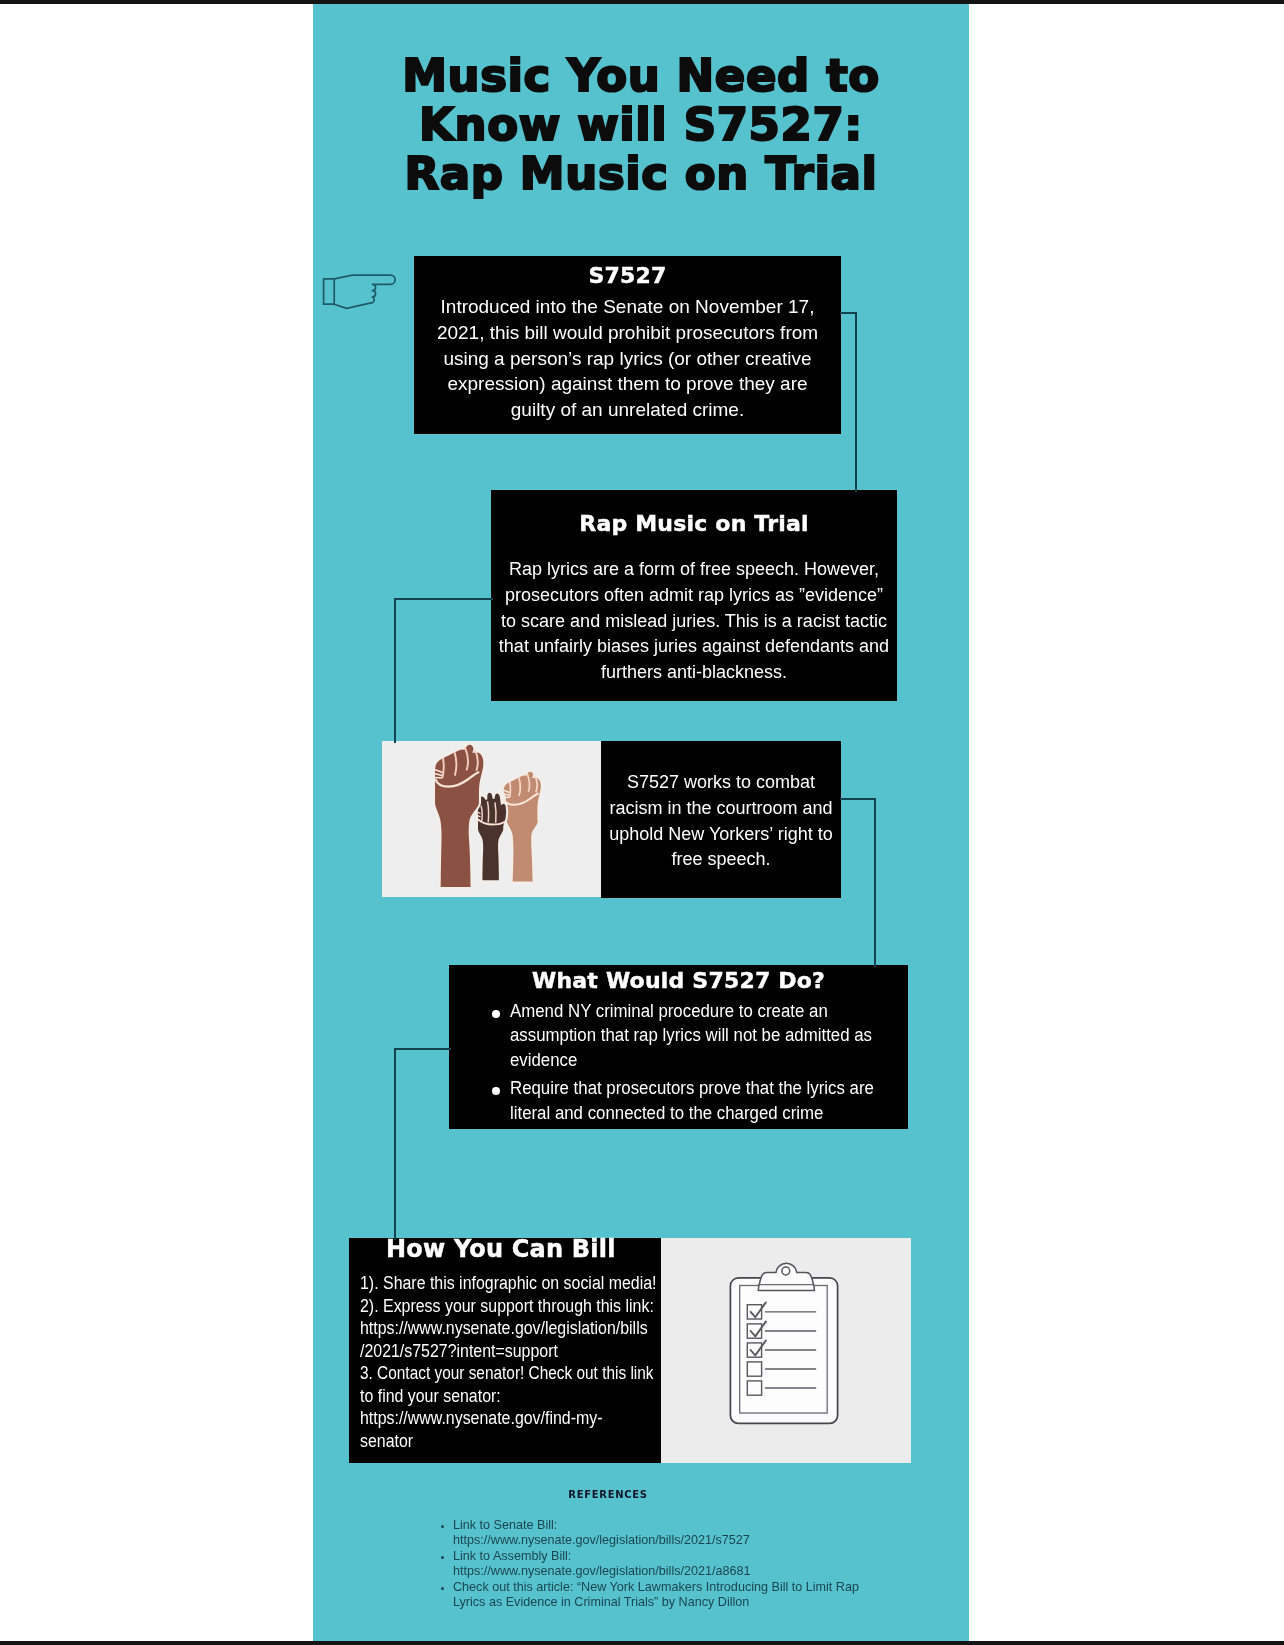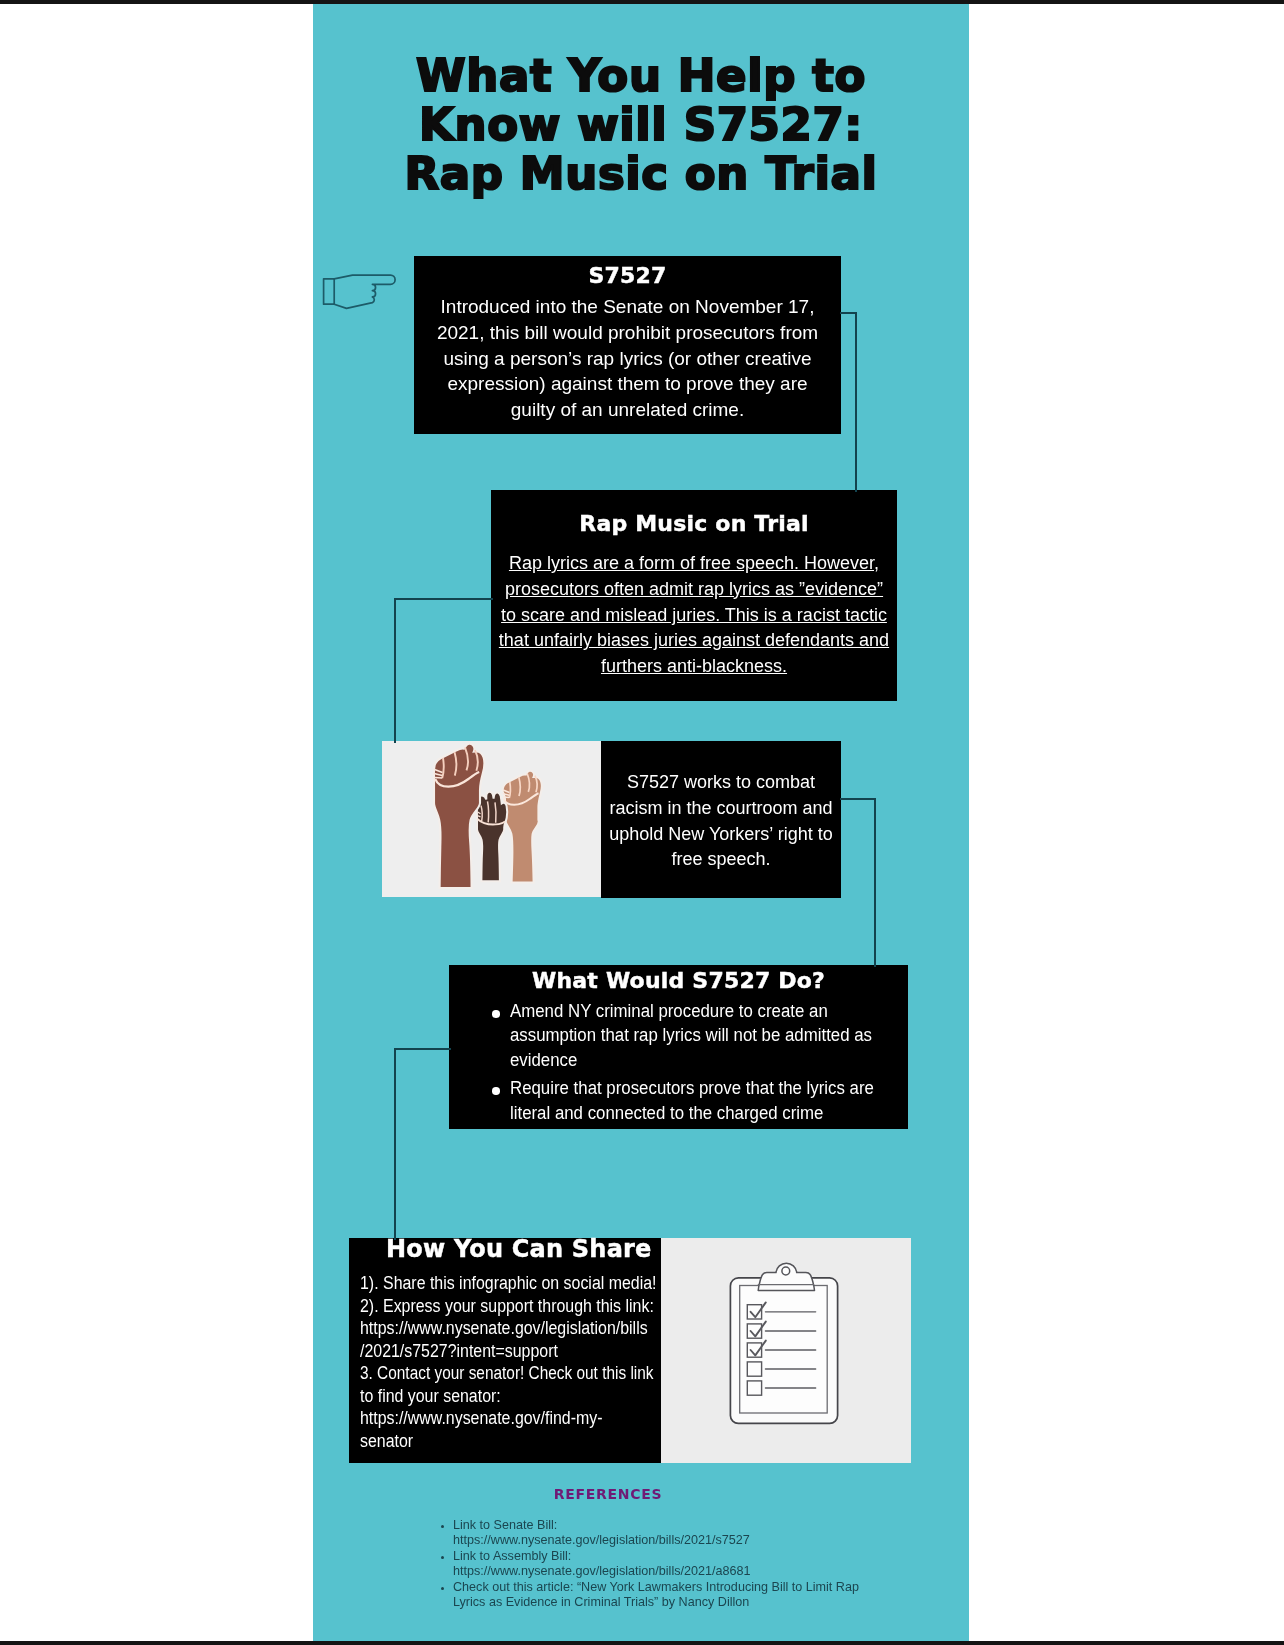--- a/index.html
+++ b/index.html
@@ -17,21 +17,21 @@
            text-align:center;color:#fff;letter-spacing:0.2px;
            -webkit-text-stroke:0.45px #ffffff;}
   .card p{margin:0;font-family:"Liberation Sans",sans-serif;color:#fff;}
   
   #box1{left:101px;top:252px;width:427px;height:178px;padding:8px 18px 0;}
   #box1 h3{font-size:22px;line-height:29px;margin-top:-3px;}
   #box1 p{font-size:19px;line-height:25.8px;text-align:center;margin-top:4px;}
   
   #box2{left:178px;top:486px;width:406px;height:211px;padding:0 6px 0;}
   #box2 h3{font-size:22px;line-height:29px;margin-top:19px;}
-  #box2 p{font-size:18px;line-height:25.8px;text-align:center;margin-top:13px;text-decoration:underline;}
+  #box2 p{font-size:18px;line-height:25.8px;text-align:center;margin-top:19px;}
   
   #fists{position:absolute;left:69px;top:737px;width:219px;height:156px;background:#eeeeee;}
   
   #box3{left:288px;top:737px;width:240px;height:157px;padding:29px 4px 0;}
   #box3 p{font-size:18px;line-height:25.8px;text-align:center;}
   
   #box4{left:136px;top:961px;width:459px;height:164px;padding:0;}
   #box4 h3{font-size:22px;line-height:29px;margin-top:1px;}
   #box4 ul{margin:2px 0 0;padding:0 2px 0 57px;font-family:"Liberation Sans",sans-serif;
            font-size:18px;line-height:24.4px;color:#fff;list-style-position:outside;
@@ -50,35 +50,35 @@
   #box5 p+p{margin-top:0;}
   
   #clip{position:absolute;left:348px;top:1234px;width:250px;height:225px;background:#ececec;}
   
   .conn{position:absolute;background:#13434e;}
   .conn.h{height:2px;}
   .conn.v{width:2px;}
   
   #refs{position:absolute;left:-33px;top:1482px;width:656px;}
   #refs .rh{text-align:center;font-family:"DejaVu Sans",sans-serif;font-weight:bold;
-            font-size:14px;letter-spacing:0.7px;color:#701a75;line-height:17px;}
+            font-size:10px;letter-spacing:0.7px;color:#0f172a;line-height:17px;}
   #refs ul{margin:15px 0 0;padding:0 10px 0 173px;list-style:disc;
            font-family:"Liberation Sans",sans-serif;font-size:12.6px;line-height:15.4px;
            color:#1b4650;white-space:nowrap;}
   #refs li{margin:0;}
   #refs li::marker{font-size:9px;}
 </style>
 </head>
 <body>
 
 <div class="topbar"></div>
 <div class="botbar"></div>
 <div class="poster">
   <div class="title">
-    <div>What You Help to</div>
+    <div>Music You Need to</div>
     <div>Know will S7527:</div>
     <div>Rap Music on Trial</div>
   </div>
 
   <svg id="hand" viewBox="0 0 80 45" width="80" height="45" style="position:absolute;left:6px;top:266px;">
     <g fill="none" stroke="#1d5b68" stroke-width="1.7" stroke-linejoin="round" stroke-linecap="round">
       <path d="M4.6 8.8 L4.6 34.2 L15.2 34.2 L15.2 8.8 Z"></path>
       <path d="M15.2 8.8 L33.5 5.1 L71.5 5.1 A4.6 4.6 0 0 1 71.5 14.3 L53.4 14.3
                A3.1 3.1 0 0 1 53.4 20.6 A3.1 3.1 0 0 1 53.4 26.9
                A3.1 3.1 0 0 1 53.4 32.6 L27.5 38.4 L15.2 34.2"></path>
@@ -162,21 +162,21 @@
 
   <div class="card" id="box4">
     <h3>What Would S7527 Do?</h3>
     <ul>
       <li><span>Amend NY criminal procedure to create an</span><br><span>assumption that rap lyrics will not be admitted as</span><br><span>evidence</span></li>
       <li><span>Require that prosecutors prove that the lyrics are</span><br><span>literal and connected to the charged crime</span></li>
     </ul>
   </div>
 
   <div class="card" id="box5">
-    <h3>How You Can Share</h3>
+    <h3>How You Can Bill</h3>
     <p>1). Share this infographic on social media!</p>
     <p>2). Express your support through this link:</p>
     <p>https://www.nysenate.gov/legislation/bills</p>
     <p>/2021/s7527?intent=support</p>
     <p>3. Contact your senator! Check out this link</p>
     <p>to find your senator:</p>
     <p>https://www.nysenate.gov/find-my-</p>
     <p>senator</p>
   </div>
 

